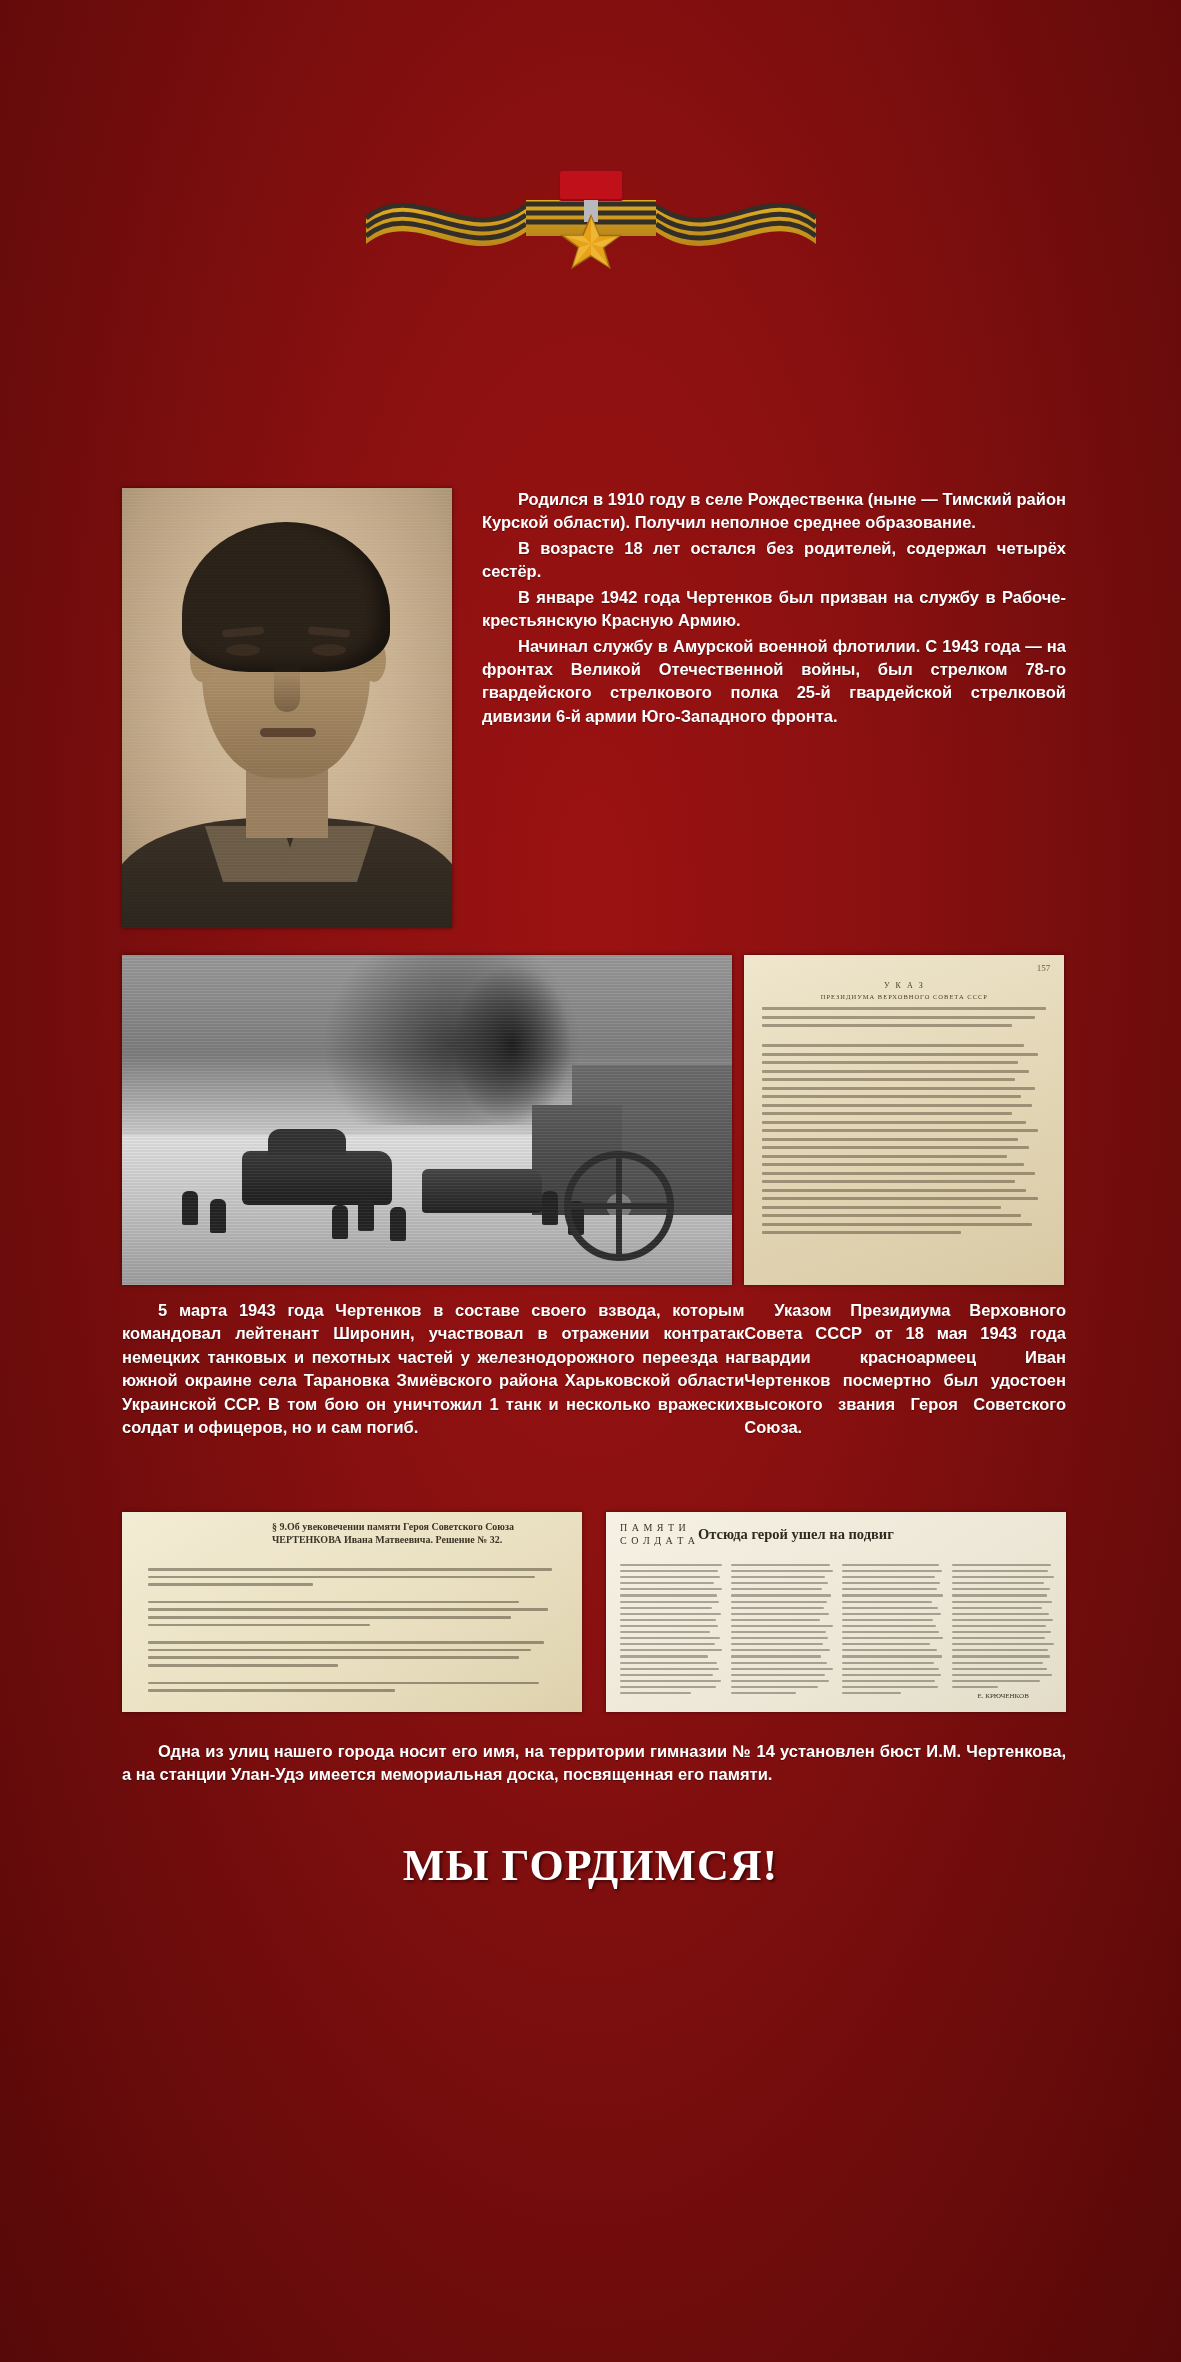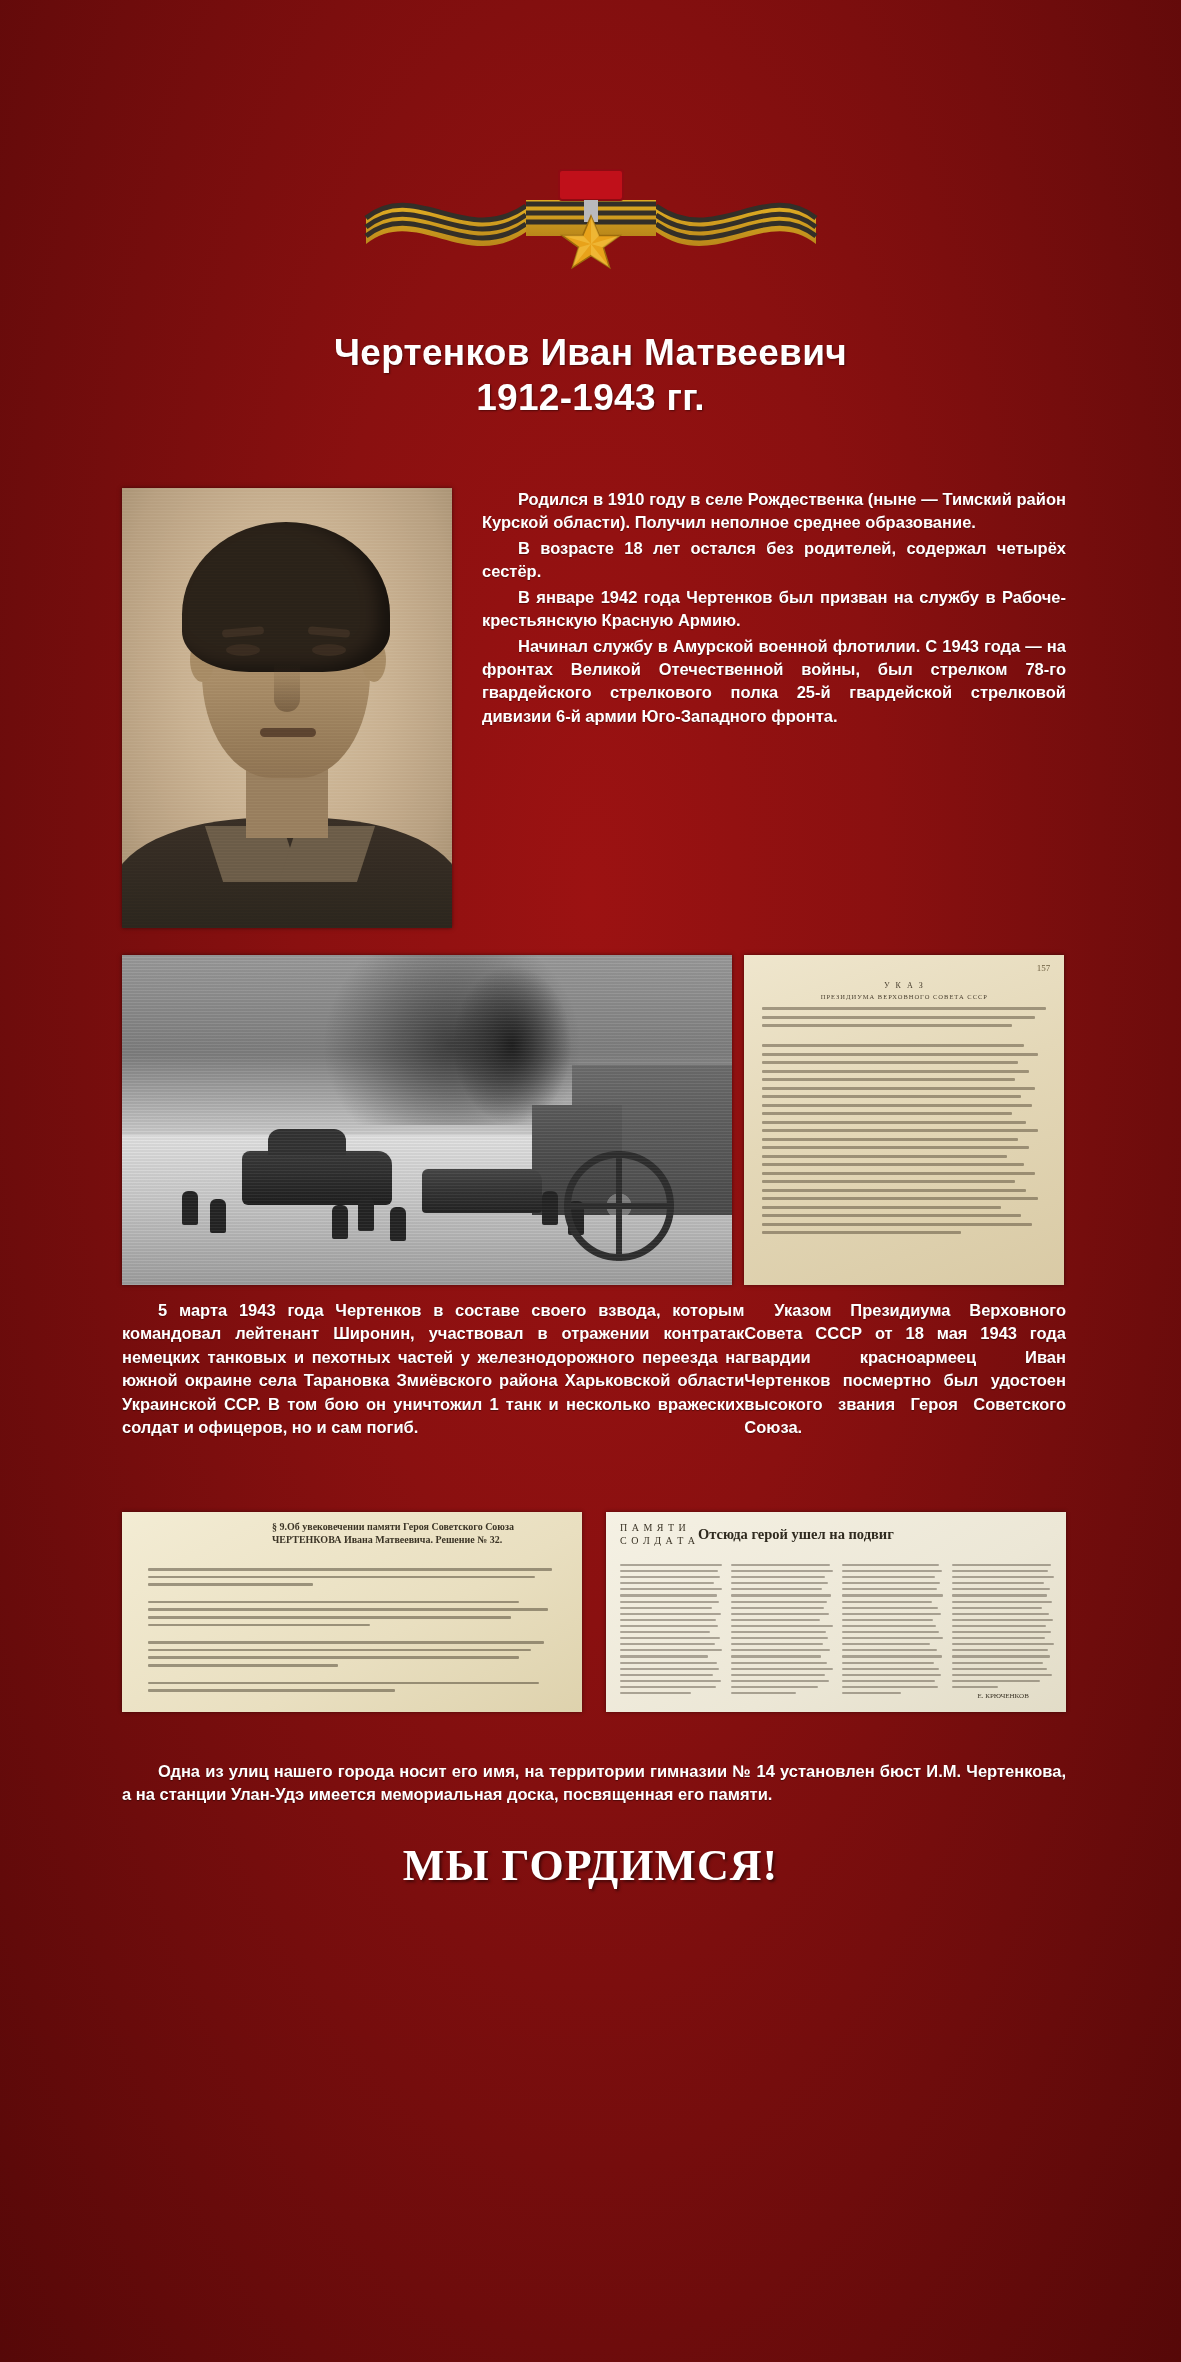--- a/index.html
+++ b/index.html
@@ -360,21 +360,20 @@
     position: absolute;
     top: 1740px;
     left: 122px;
     right: 115px;
     color: #ffffff;
     font-size: 16.5px;
     font-weight: bold;
     line-height: 1.42;
     text-align: justify;
     text-shadow: 0 1px 1px rgba(0,0,0,.4);
-    margin-top: 20px;
   }
   .note p { margin: 0; text-indent: 36px; }
 
   
   .slogan {
     position: absolute;
     top: 1840px;
     left: 0; right: 0;
     text-align: center;
     color: #ffffff;
@@ -421,24 +420,20 @@
         <rect x="228" y="52" width="14" height="22" fill="#b9b9bd"></rect>
 
         <g transform="translate(235,96)">
           <path d="M0,-28 L8.2,-8.6 L29,-8.6 L12.4,3.4 L18.6,23.6 L0,11.6 L-18.6,23.6 L-12.4,3.4 L-29,-8.6 L-8.2,-8.6 Z" fill="#e8a21a" stroke="#9d6c0c" stroke-width="1.5"></path>
           <path d="M0,-28 L8.2,-8.6 L0,0 Z M29,-8.6 L12.4,3.4 L0,0 Z M18.6,23.6 L0,11.6 L0,0 Z M-18.6,23.6 L-12.4,3.4 L0,0 Z M-29,-8.6 L-8.2,-8.6 L0,0 Z" fill="#f4c64b" opacity=".55"></path>
         </g>
       </svg>
     </div>
   </div>
 
-  <div class="title">
-    <span>Чертенков Иван Матвеевич</span>
-    <span class="line2">1912-1943 гг.</span>
-  </div>
 
   <div class="block1">
     <div class="portrait">
       <div class="bg"></div>
       <div class="shoulders"></div>
       <div class="collar-l"></div>
       <div class="collar-r"></div>
       <div class="neck"></div>
       <div class="face"></div>
       <div class="ear-l"></div>

